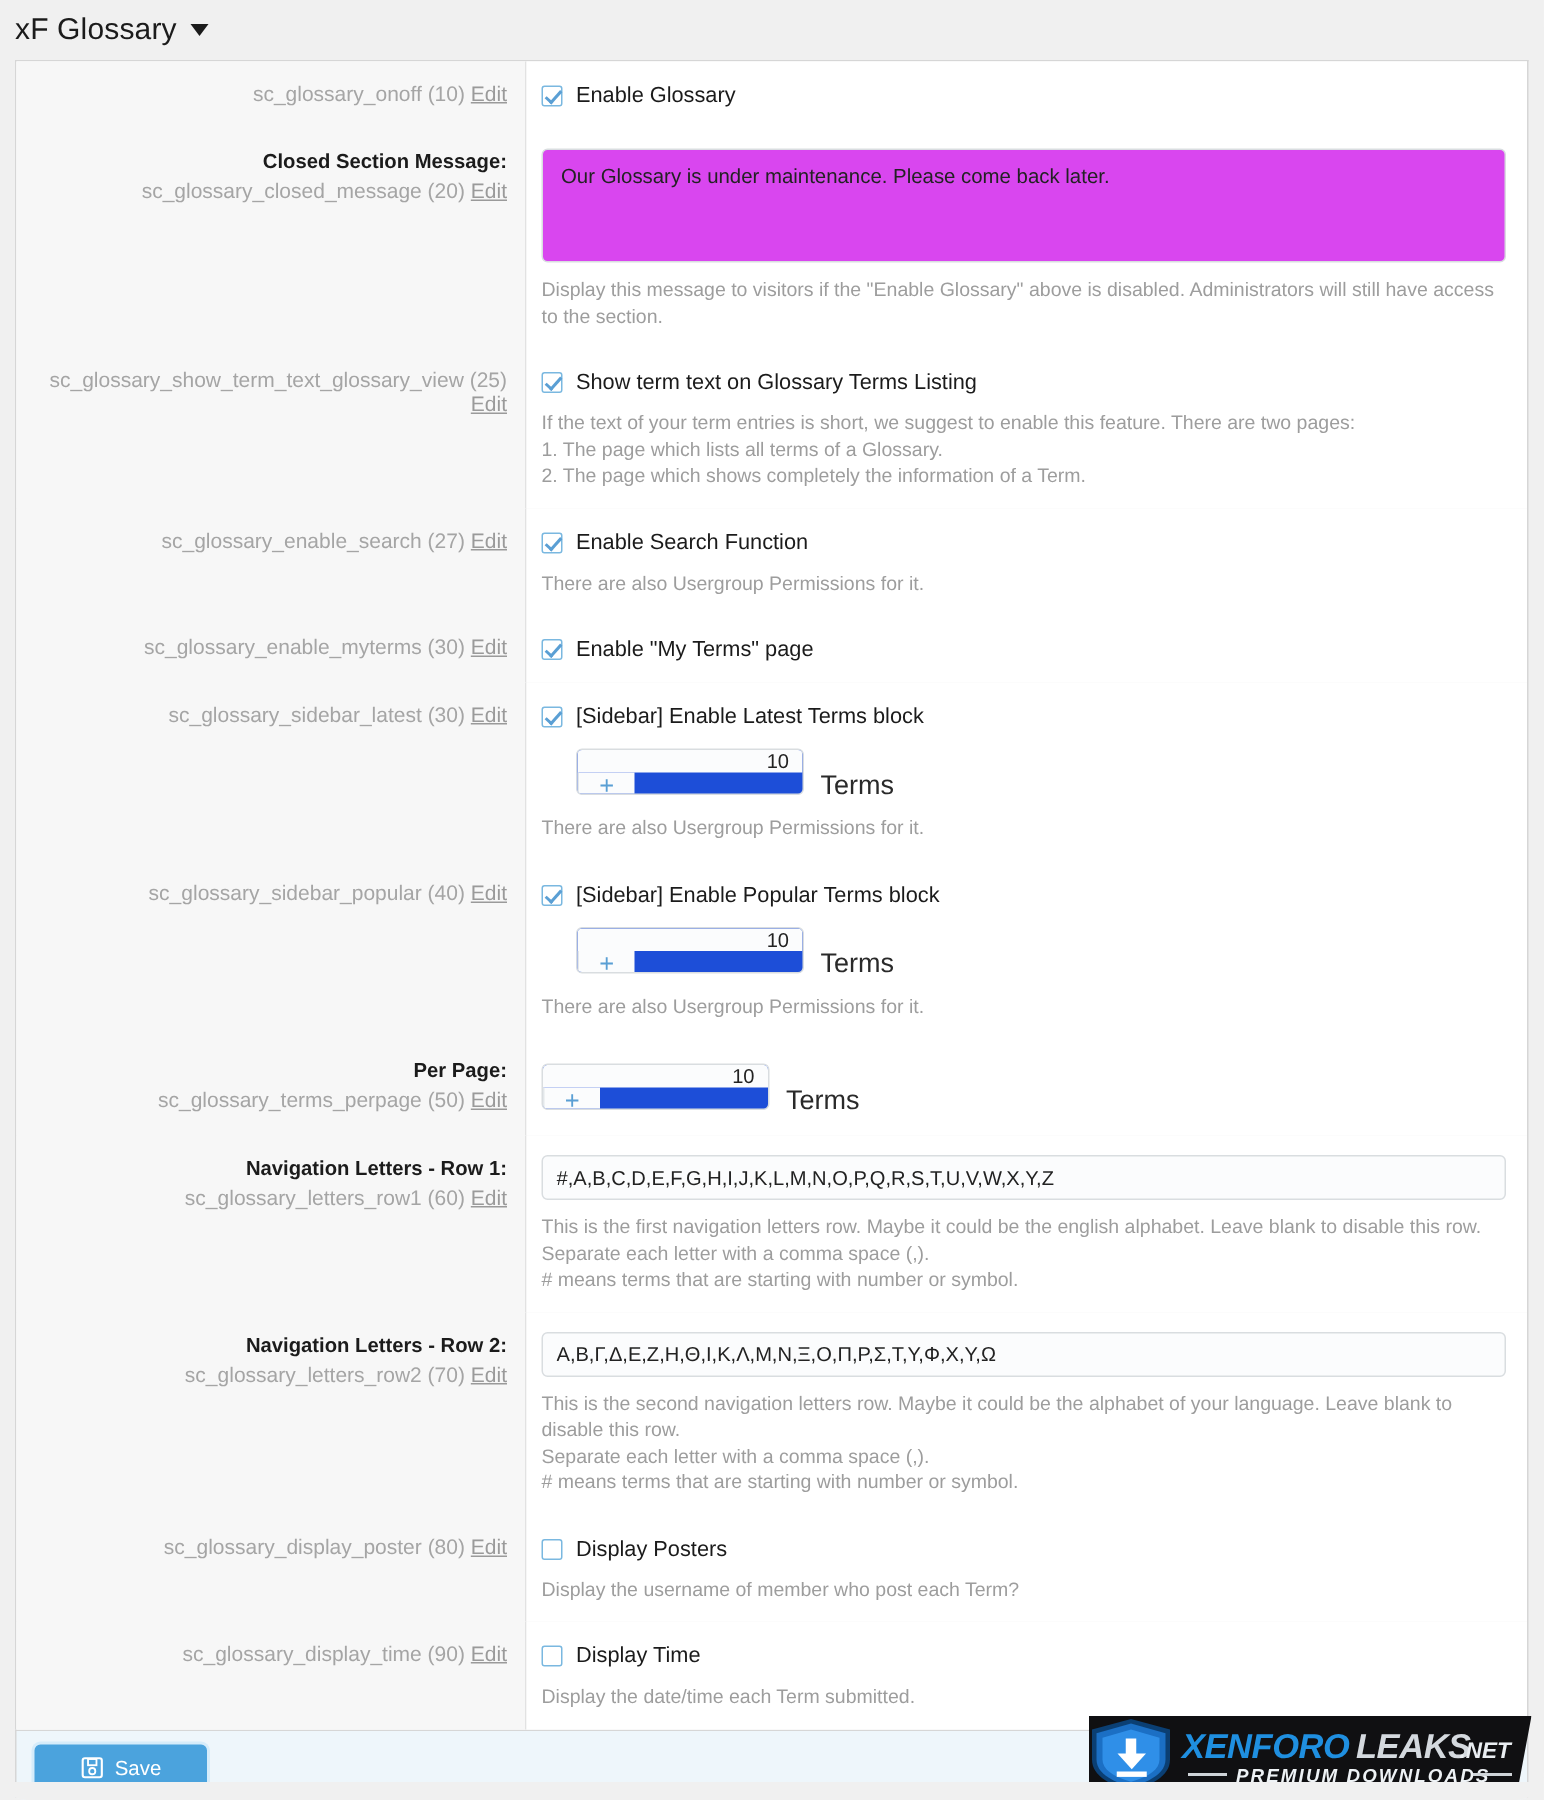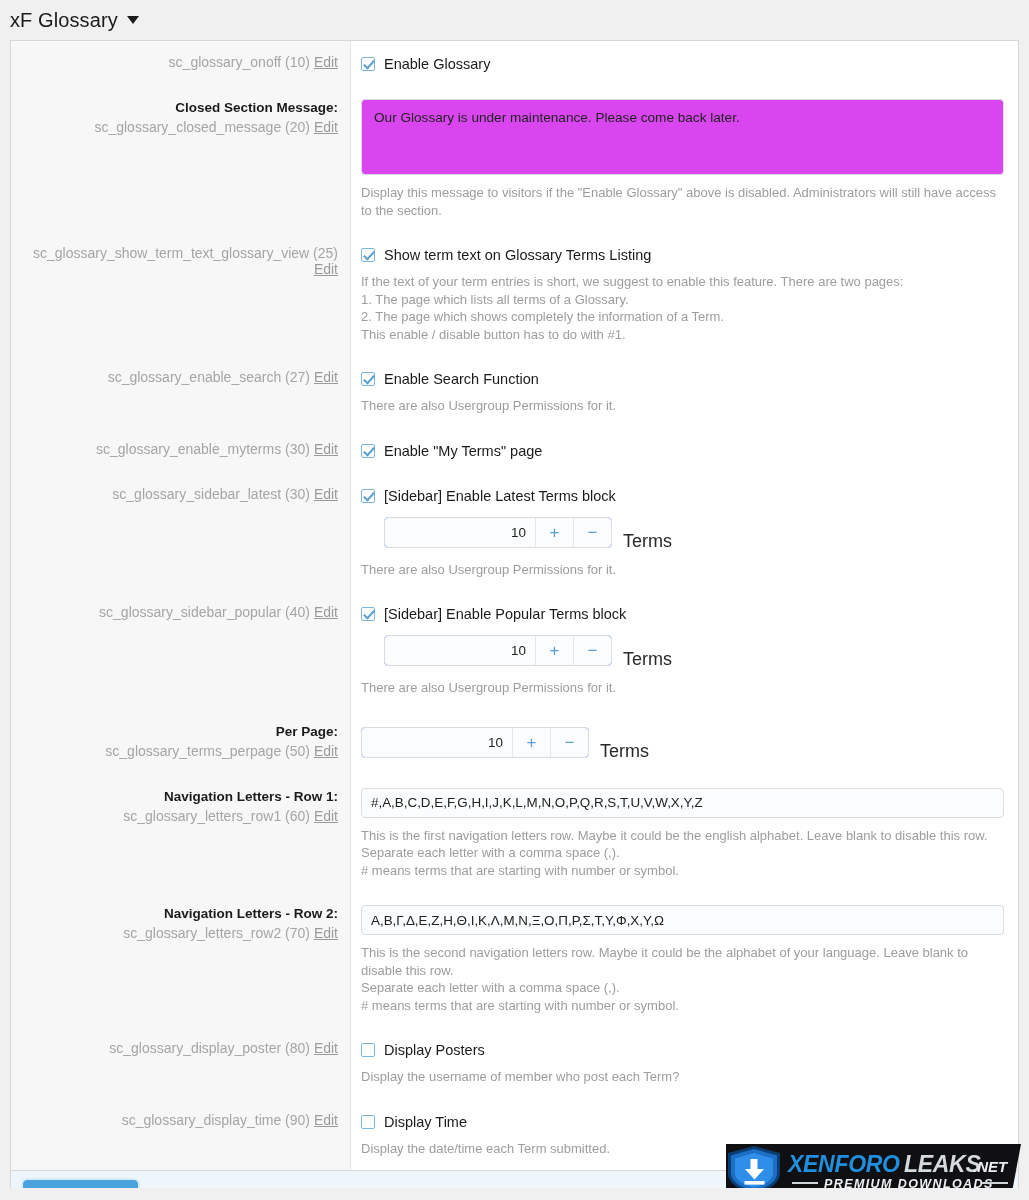--- a/index.html
+++ b/index.html
@@ -174,20 +174,21 @@
     gap: 11px;
     margin-top: 8px;
   }
   .stepper {
     display: flex;
     height: 31px;
     border: 1px solid #d9dde0;
     border-radius: 4px;
     overflow: hidden;
     background: #1d4ed8;
+    flex-direction: column;
   }
   .stepper input {
     width: 150px;
     border: none;
     background: #fbfcfd;
     text-align: right;
     padding: 0 9px;
     font-family: "Liberation Sans", sans-serif;
     font-size: 13.4px;
     color: #222;
@@ -298,21 +299,20 @@
           </div>
           <div class="row-body">
             <div class="check-line">
               <span class="cb checked"></span>
               <span class="cb-label">Show term text on Glossary Terms Listing</span>
             </div>
             <div class="explain">
               <div>If the text of your term entries is short, we suggest to enable this feature. There are two pages:</div>
               <div>1. The page which lists all terms of a Glossary.</div>
               <div>2. The page which shows completely the information of a Term.</div>
-              <div>This enable / disable button has to do with #1.</div>
             </div>
           </div>
         </div>
         <div class="row">
           <div class="row-label">
             <div class="label-meta"><span>sc_glossary_enable_search (27)</span> <span class="edit-link">Edit</span></div>
           </div>
           <div class="row-body">
             <div class="check-line">
               <span class="cb checked"></span>

